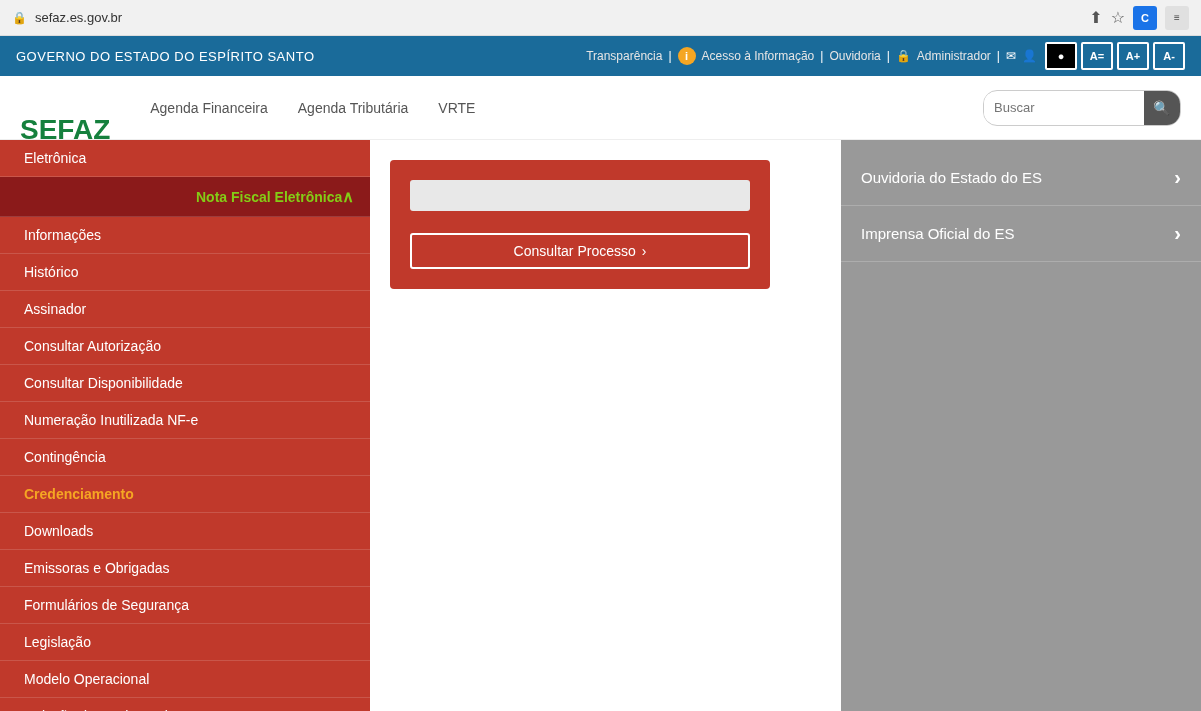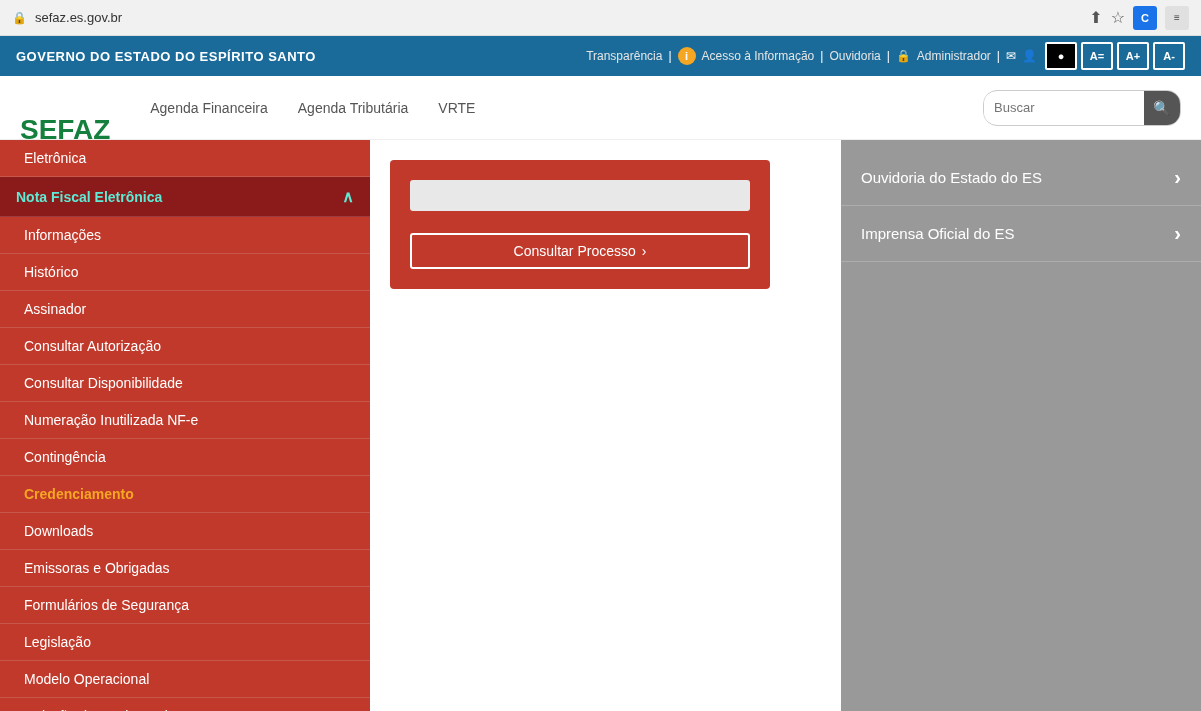--- a/index.html
+++ b/index.html
@@ -22,21 +22,21 @@
     
     .gov-bar {
       background: #1a6b9a;
       color: #fff;
       height: 40px;
       display: flex;
       align-items: center;
       padding: 0 16px;
       justify-content: space-between;
     }
-    .gov-bar-title { font-size: 13px; font-weight: bold; letter-spacing: 0.5px; }
+    .gov-bar-title { font-size: 13px; font-weight: normal; letter-spacing: 0.5px; }
     .gov-bar-links { display: flex; align-items: center; gap: 6px; font-size: 12px; }
     .gov-bar-links a { color: #e5e5e5; text-decoration: none; }
     .info-circle { background: #f5a623; color: #fff; border-radius: 50%; width: 18px; height: 18px; display: inline-flex; align-items: center; justify-content: center; font-size: 11px; font-weight: bold; }
 
     
     .access-buttons { display: flex; gap: 4px; align-items: center; }
     .access-btn {
       border: 2px solid #fff;
       background: transparent;
       color: #fff;
@@ -99,24 +99,24 @@
       color: #fff;
       text-decoration: none;
       font-size: 14px;
       border-bottom: 1px solid rgba(255,255,255,0.15);
       cursor: pointer;
     }
     .sidebar-item.active-yellow { color: #f5a623; font-weight: bold; }
     .sidebar-section-header {
       display: flex;
       align-items: center;
-      justify-content: space-between;
+      justify-content: flex-end;
       padding: 10px 16px 10px 16px;
       background: #8b1a1a;
-      color: #5eead4;
+      color: #84cc16;
       font-size: 14px;
       font-weight: bold;
       cursor: pointer;
       border-bottom: 1px solid rgba(255,255,255,0.15);
     }
     .sidebar-section-header .chevron { font-size: 16px; }
 
     
     .content-area {
       flex: 1;

